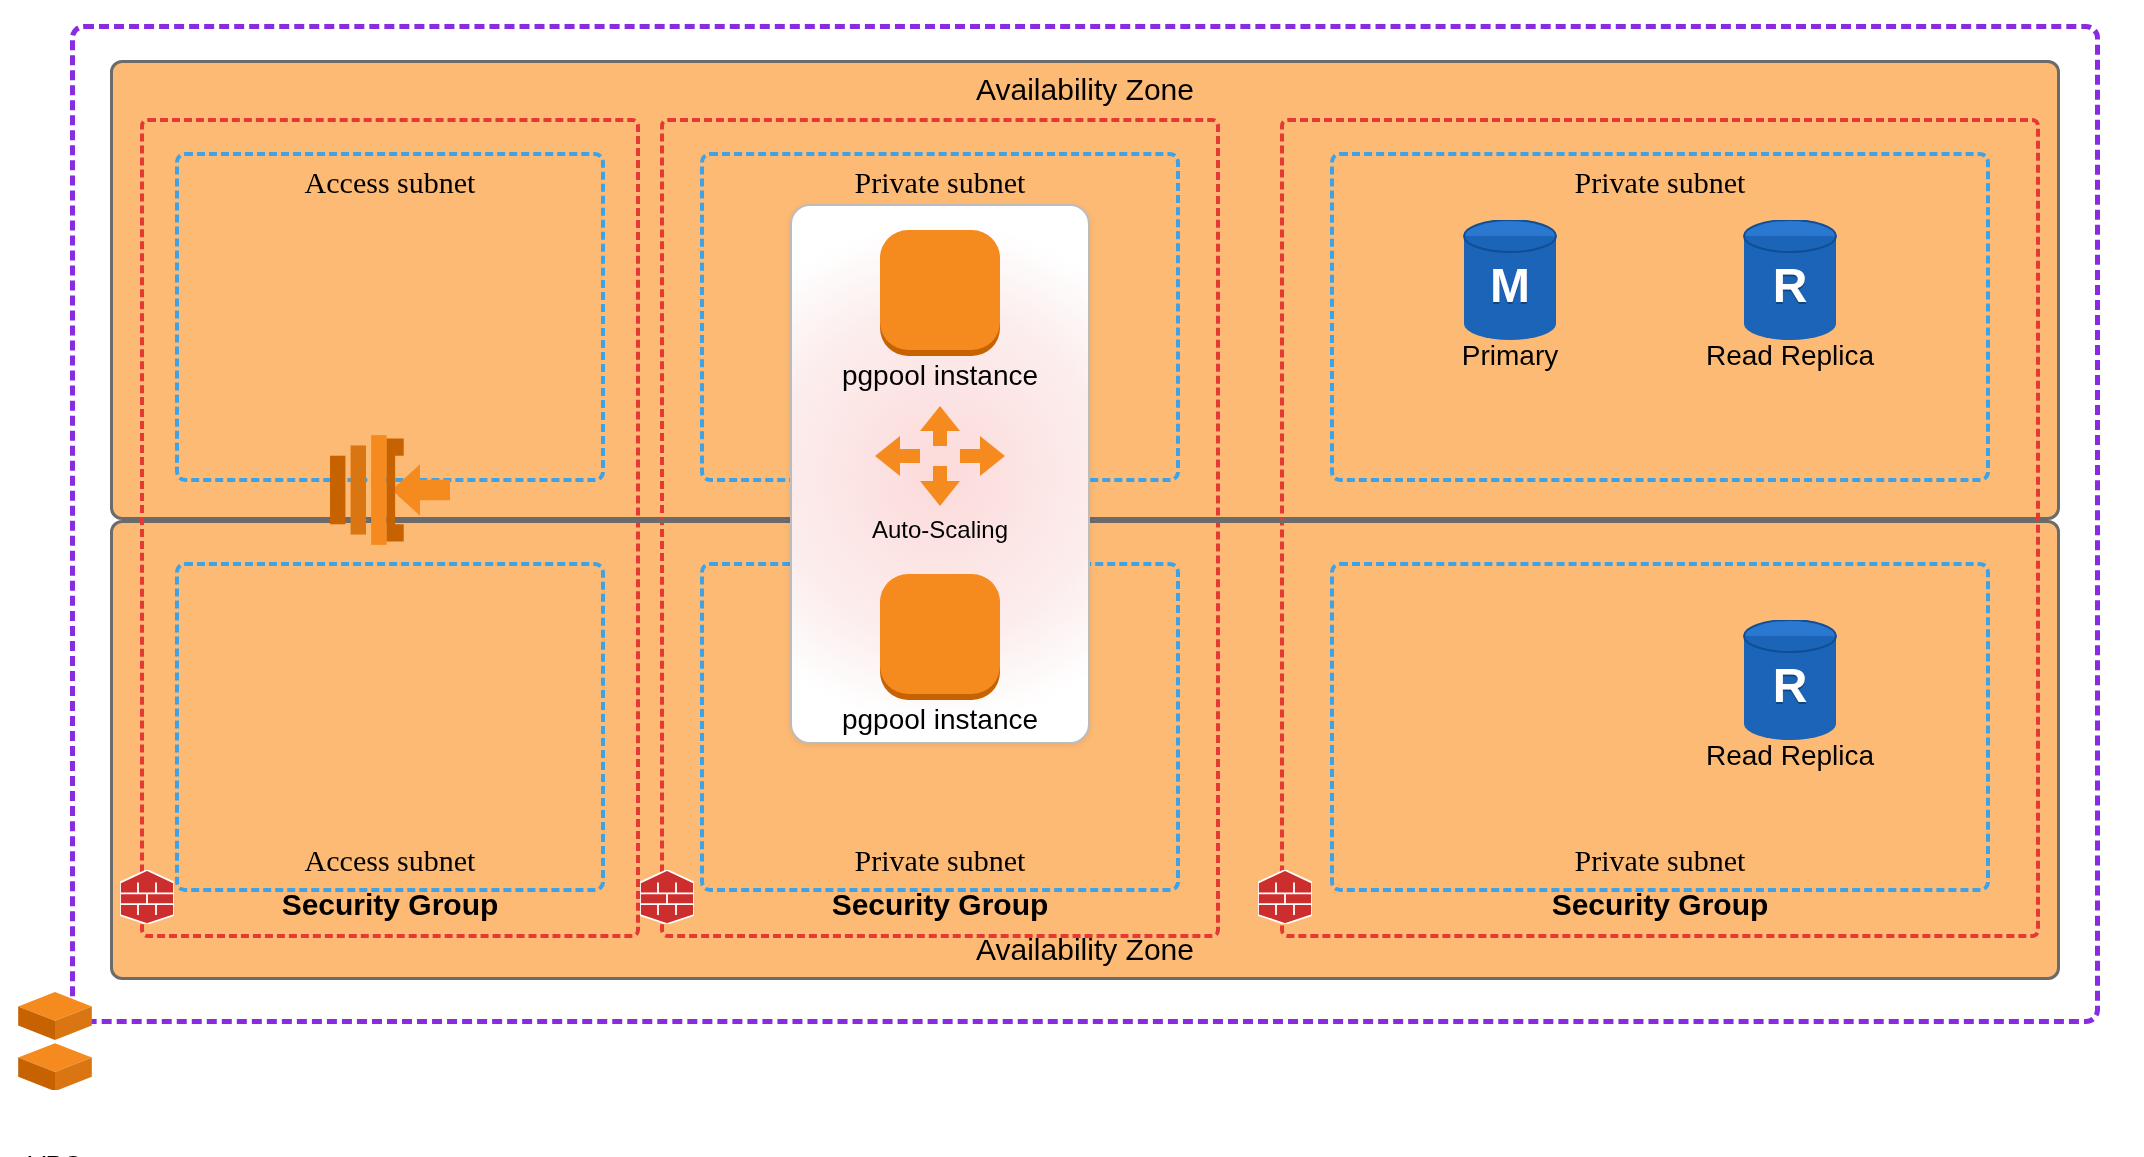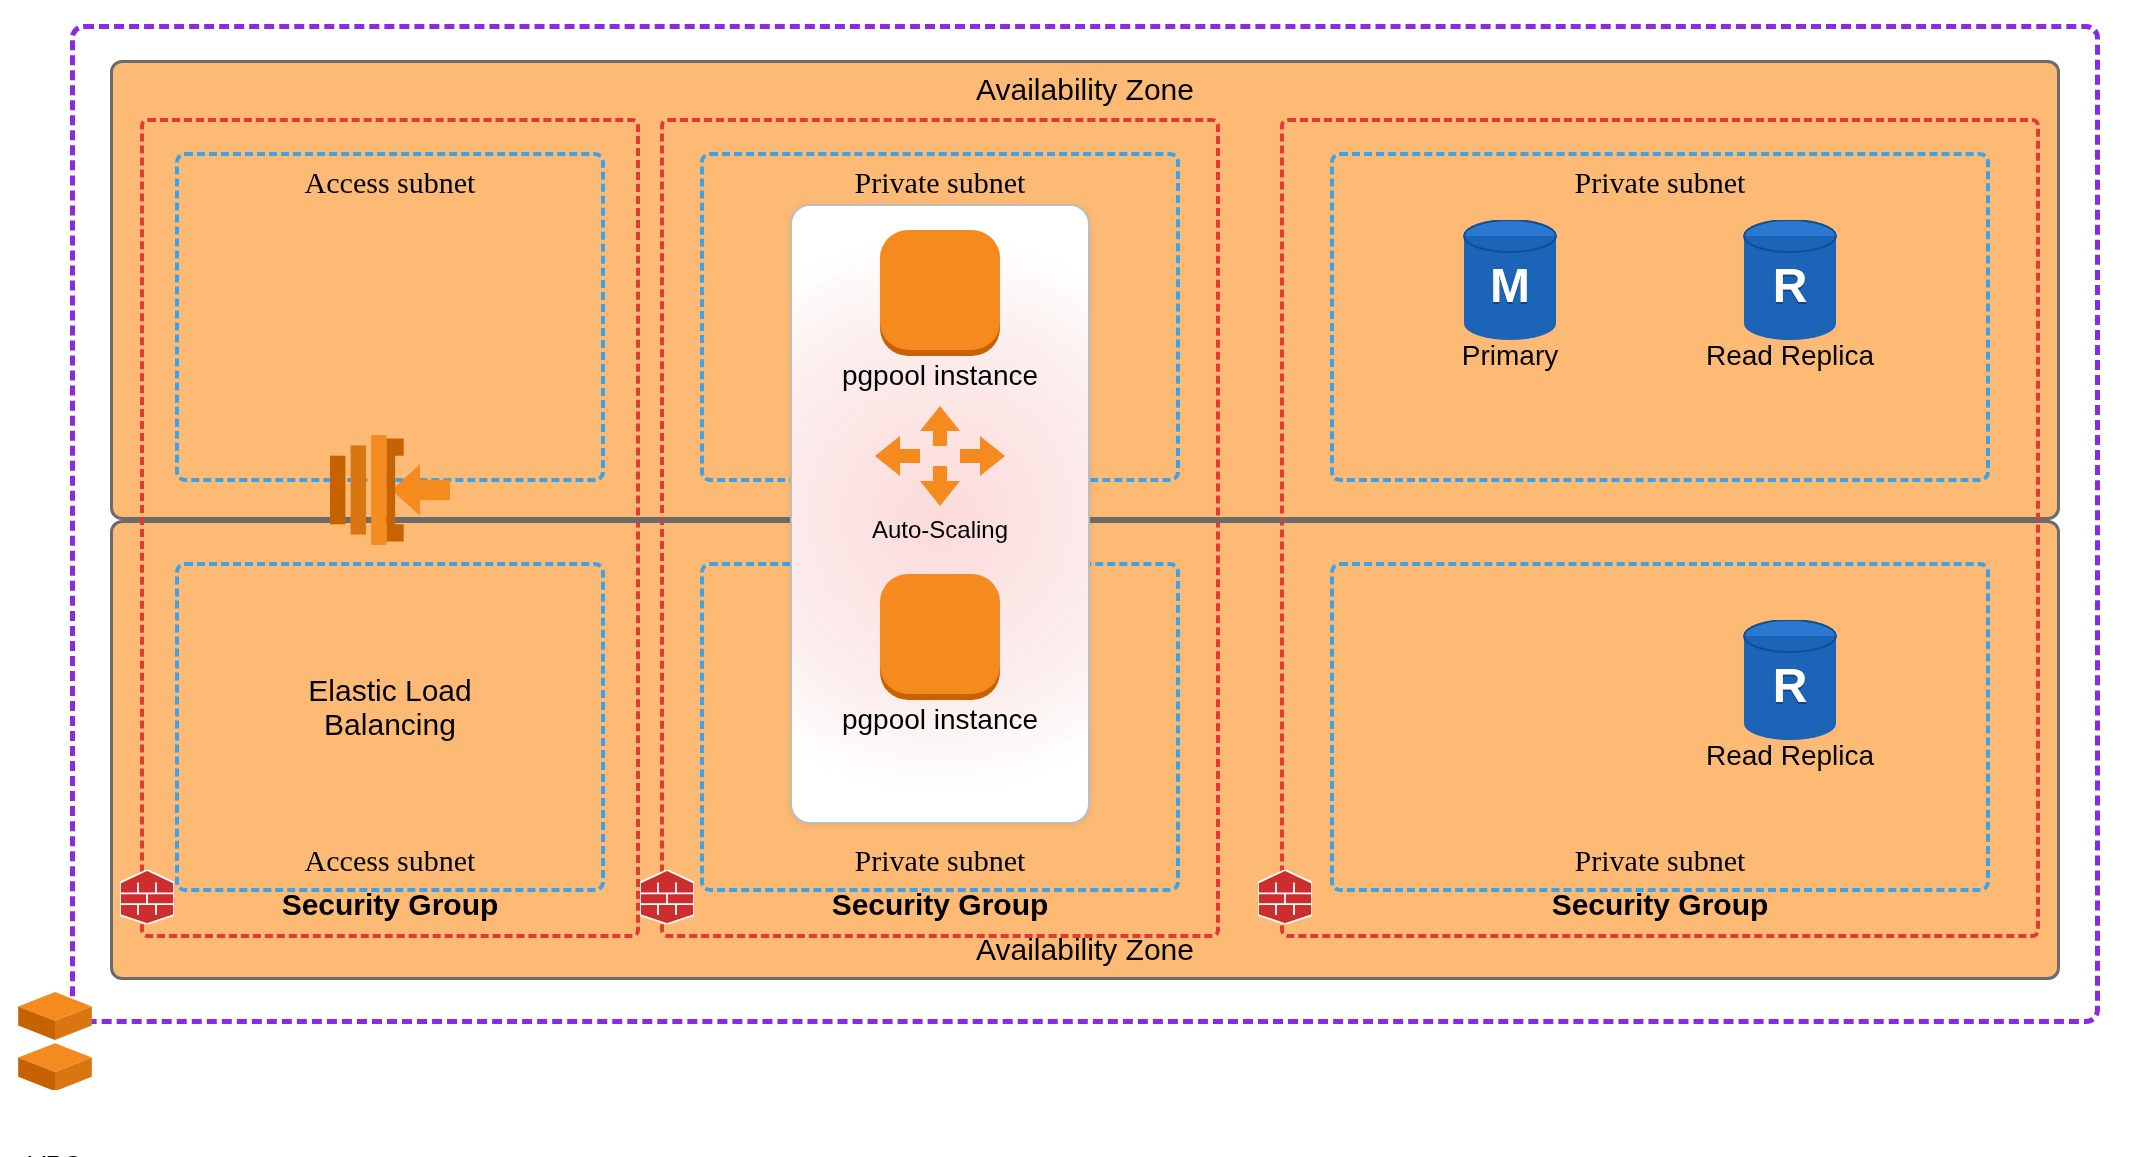--- a/index.html
+++ b/index.html
@@ -98,21 +98,21 @@
     position: absolute;
     left: 280px; top: 430px;
     width: 220px; text-align: center;
   }
   .elb-label { font-size: 30px; margin-top: 120px; }
 
   
   .asg-pill {
     position: absolute;
     left: 790px; top: 204px;
-    width: 300px; height: 620px;
+    width: 300px; height: 540px;
     border: 2px solid #bcbcbc;
     border-radius: 20px;
     background: radial-gradient(circle at center, #fcdada 0%, #fceeee 55%, #ffffff 82%);
     box-shadow: 0 2px 6px rgba(0,0,0,.08);
   }
   .pgpool-box {
     width: 120px; height: 120px;
     background: #f58a1f;
     border-radius: 28px;
     margin: 24px auto 10px auto;
@@ -257,21 +257,20 @@
     <svg viewBox="0 0 160 140" width="160" height="120">
       <g>
         <rect x="10" y="30" width="18" height="80" fill="#c76200"></rect>
         <rect x="34" y="18" width="18" height="104" fill="#d97612"></rect>
         <rect x="58" y="6" width="18" height="128" fill="#f58a1f"></rect>
         <polygon points="82,70 115,40 115,58 150,58 150,82 115,82 115,100" fill="#f58a1f"></polygon>
         <polygon points="82,70 76,70 76,10 96,10 96,30 86,30 86,70" fill="#c76200"></polygon>
         <polygon points="82,70 76,70 76,130 96,130 96,110 86,110 86,70" fill="#c76200"></polygon>
       </g>
     </svg>
-    <div class="elb-label">Elastic Load Balancing</div>
   </div>
 
   <div class="asg-pill">
     <div class="pgpool-box"></div>
     <div class="pgpool-label">pgpool instance</div>
 
     <div class="asg-arrows">
       <svg viewBox="0 0 130 100">
         <g fill="#f58a1f">
           <polygon points="65,0 85,25 72,25 72,40 58,40 58,25 45,25"></polygon>

